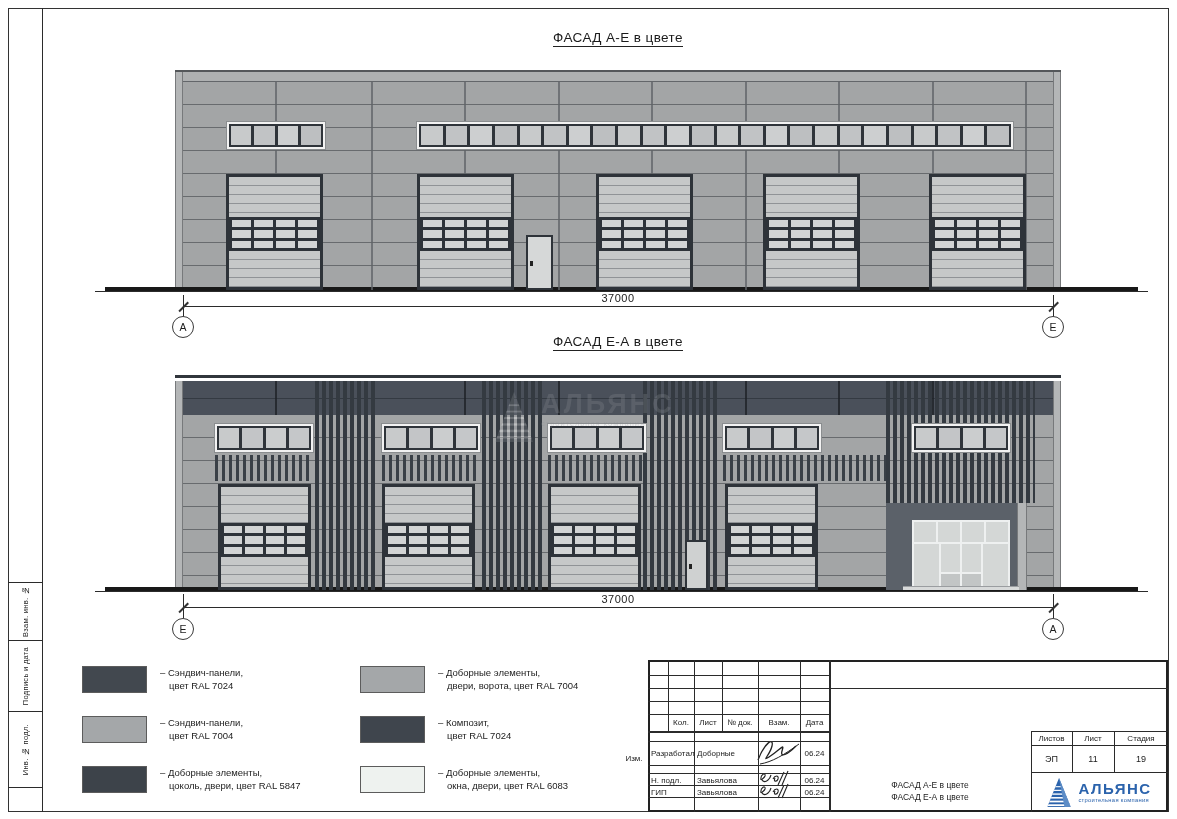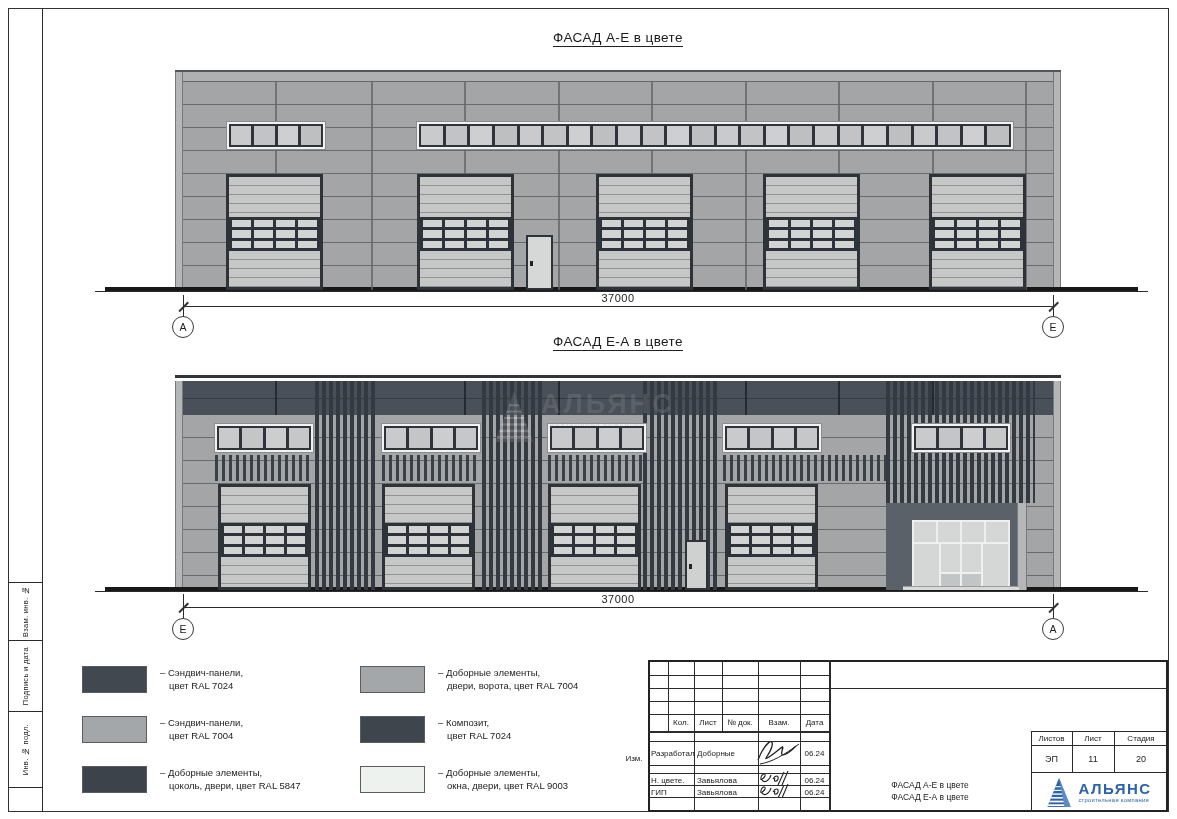--- a/index.html
+++ b/index.html
@@ -452,33 +452,33 @@
         <div class="leg-swatch" style="background: rgb(63, 69, 77);"></div>
         <div class="leg-text">
           <div>– Композит,</div>
           <div class="l2">цвет RAL 7024</div>
         </div>
       </div>
       <div class="leg-item" style="left: 360px; top: 766px;">
         <div class="leg-swatch" style="background: rgb(238, 242, 239);"></div>
         <div class="leg-text">
           <div>– Доборные элементы,</div>
-          <div class="l2">окна, двери, цвет RAL 9003</div>
+          <div class="l2">окна, двери, цвет RAL 6083</div>
         </div>
       </div>
     </div>
 
   <div id="tb">
     <div class="frame" style="left:648px;top:660px;width:520px;height:152px;border-width:2px;border-color:#222"></div>
 
     <div class="tb-text tb-left" style="left:651px;top:747px;width:42px;height:12px">Разработал</div>
     <div class="tb-text tb-left" style="left:697px;top:747px;width:60px;height:12px">Доборные</div>
     <div class="tb-text" style="left:800px;top:747px;width:29px;height:12px">06.24</div>
 
-    <div class="tb-text tb-left" style="left:651px;top:774px;width:42px;height:12px">Н. цвете.</div>
+    <div class="tb-text tb-left" style="left:651px;top:774px;width:42px;height:12px">Н. подл.</div>
     <div class="tb-text tb-left" style="left:697px;top:774px;width:60px;height:12px">Завьялова</div>
     <div class="tb-text" style="left:800px;top:774px;width:29px;height:12px">06.24</div>
 
     <div class="tb-text tb-left" style="left:651px;top:786px;width:42px;height:12px">ГИП</div>
     <div class="tb-text tb-left" style="left:697px;top:786px;width:60px;height:12px">Завьялова</div>
     <div class="tb-text" style="left:800px;top:786px;width:29px;height:12px">06.24</div>
 
     <svg class="sig" style="left:753px;top:735px" width="50" height="32" viewBox="0 0 50 32">
       <path d="M5 25 C12 7 21 2 19 11 C17 20 8 27 16 22 C27 15 32 7 29 16 C27 23 34 20 43 11" fill="none" stroke="#222" stroke-width="1.3"></path>
       <path d="M7 29 C19 27 31 20 46 9" fill="none" stroke="#222" stroke-width="1"></path>
@@ -543,16 +543,16 @@
       <div class="tb-text" style="left: 668px; top: 716px; width: 26px; height: 13px;">Кол.</div>
       <div class="tb-text" style="left: 694px; top: 716px; width: 28px; height: 13px;">Лист</div>
       <div class="tb-text" style="left: 722px; top: 716px; width: 36px; height: 13px;">№ док.</div>
       <div class="tb-text" style="left: 758px; top: 716px; width: 42px; height: 13px;">Взам.</div>
       <div class="tb-text" style="left: 800px; top: 716px; width: 29px; height: 13px;">Дата</div>
       <div class="tb-text" style="left: 1031px; top: 733px; width: 41px; height: 11px;">Листов</div>
       <div class="tb-text" style="left: 1072px; top: 733px; width: 42px; height: 11px;">Лист</div>
       <div class="tb-text" style="left: 1114px; top: 733px; width: 54px; height: 11px;">Стадия</div>
       <div class="tb-text" style="left: 1031px; top: 749px; width: 41px; height: 20px; font-size: 9px;">ЭП</div>
       <div class="tb-text" style="left: 1072px; top: 749px; width: 42px; height: 20px; font-size: 9px;">11</div>
-      <div class="tb-text" style="left: 1114px; top: 749px; width: 54px; height: 20px; font-size: 9px;">20</div>
+      <div class="tb-text" style="left: 1114px; top: 749px; width: 54px; height: 20px; font-size: 9px;">19</div>
     </div>
 
 </div>
 
 </body></html>

